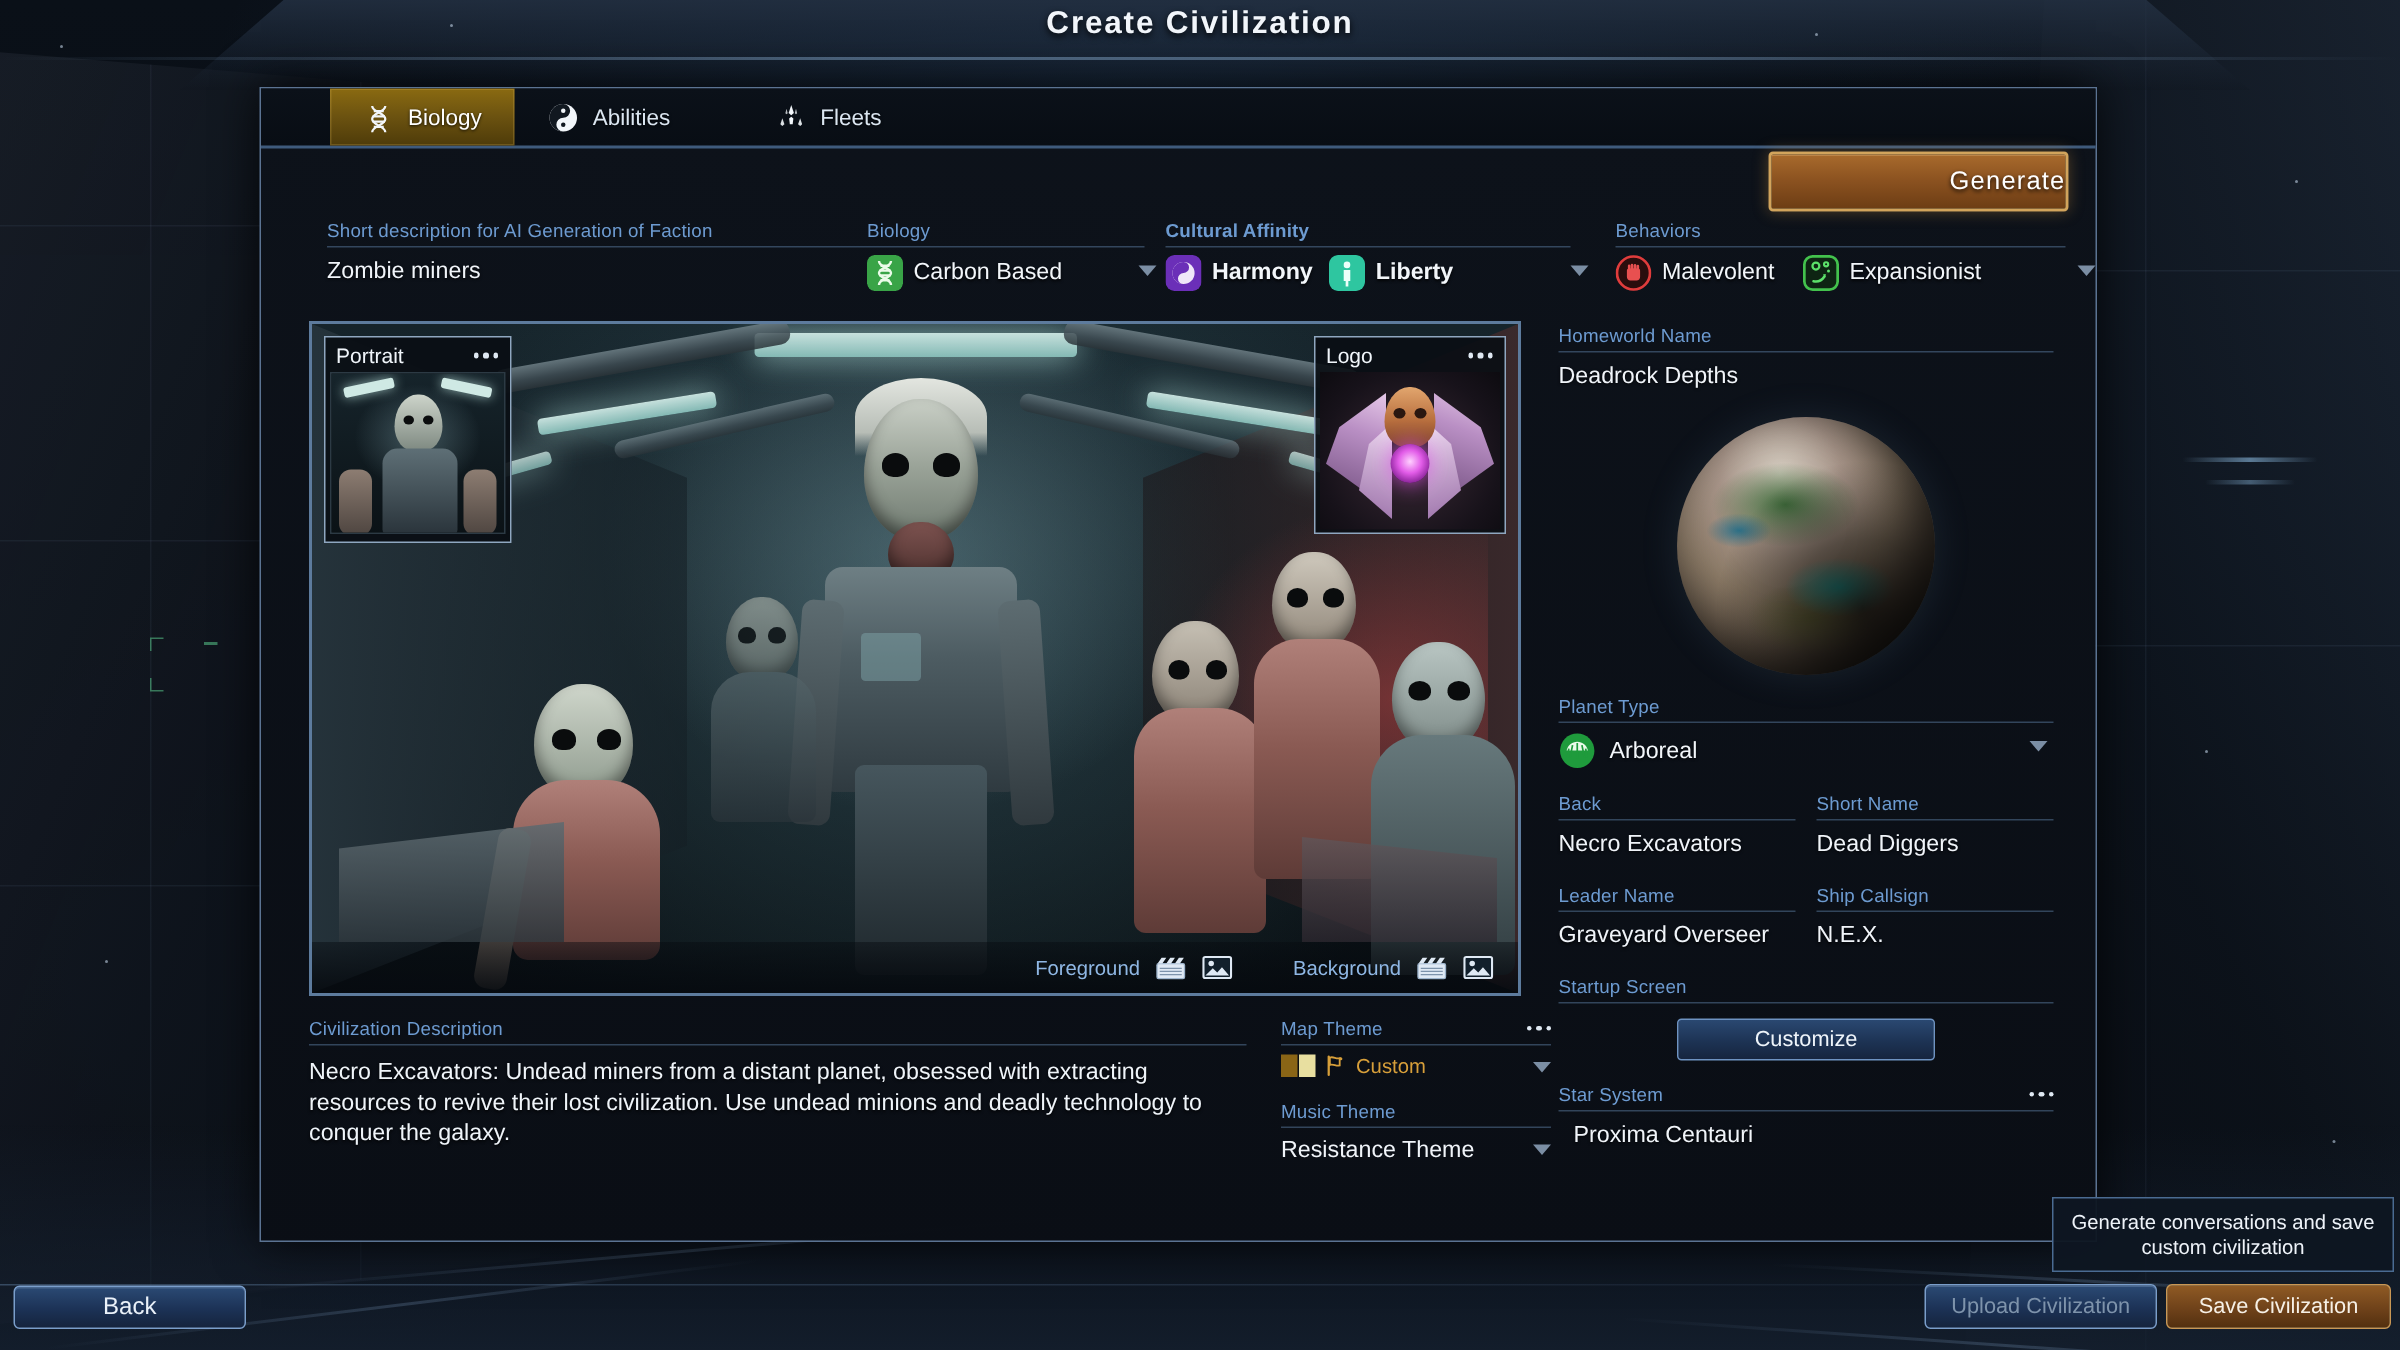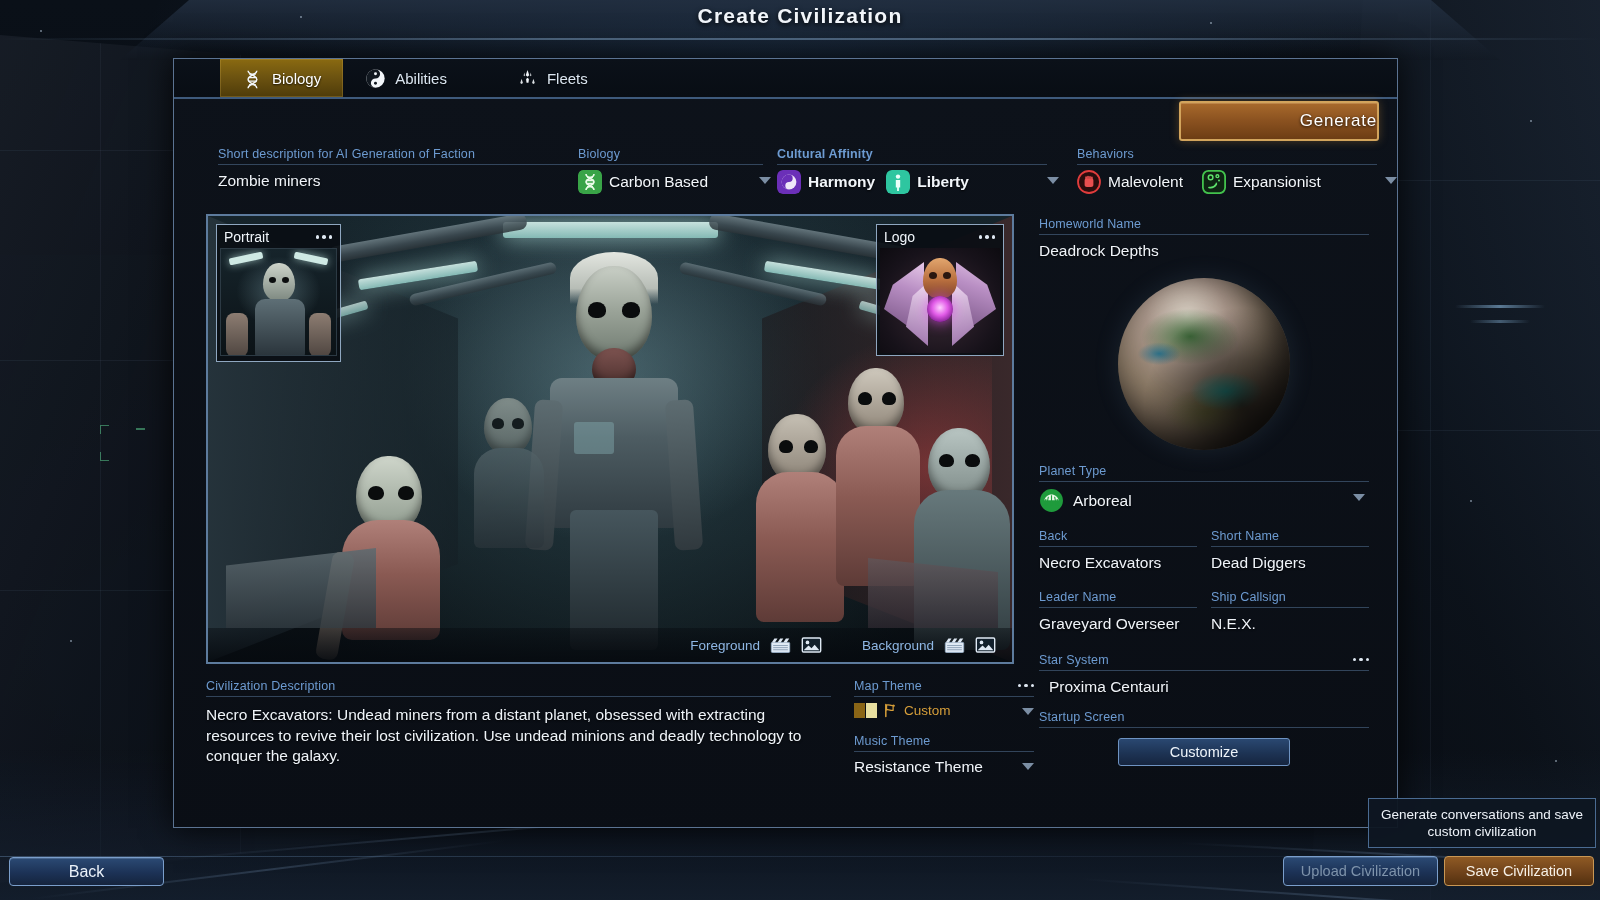--- a/index.html
+++ b/index.html
@@ -733,39 +733,39 @@
           <div class="frule"></div>
           <div class="fvalue">Graveyard Overseer</div>
         </div>
         <div class="rc-half rc-field">
           <div class="flabel">Ship Callsign</div>
           <div class="frule"></div>
           <div class="fvalue">N.E.X.</div>
         </div>
       </div>
 
+      <div class="rc-field" style="margin-top:14px;">
+        <div class="flabel">Startup Screen</div>
+        <div class="frule"></div>
+        <div id="customize-btn">
+          <span>Customize</span>
+        </div>
+      </div>
+
       <div class="rc-field" style="margin-top:16px;">
         <div style="display:flex; align-items:center; justify-content:space-between;">
           <span class="flabel">Star System</span>
           <span class="dots" style="margin-bottom:4px;">
               <i></i>
               <i></i>
               <i></i>
             </span>
         </div>
         <div class="frule"></div>
         <div class="fvalue" style="padding-left:10px;">Proxima Centauri</div>
-      </div>
-
-      <div class="rc-field" style="margin-top:14px;">
-        <div class="flabel">Startup Screen</div>
-        <div class="frule"></div>
-        <div id="customize-btn">
-          <span>Customize</span>
-        </div>
       </div>
 
     </div>
 
   </div>
 
   <div id="bottom-rule"></div>
   <div class="btn-blue" id="back-btn">
     <span>Back</span>
   </div>

